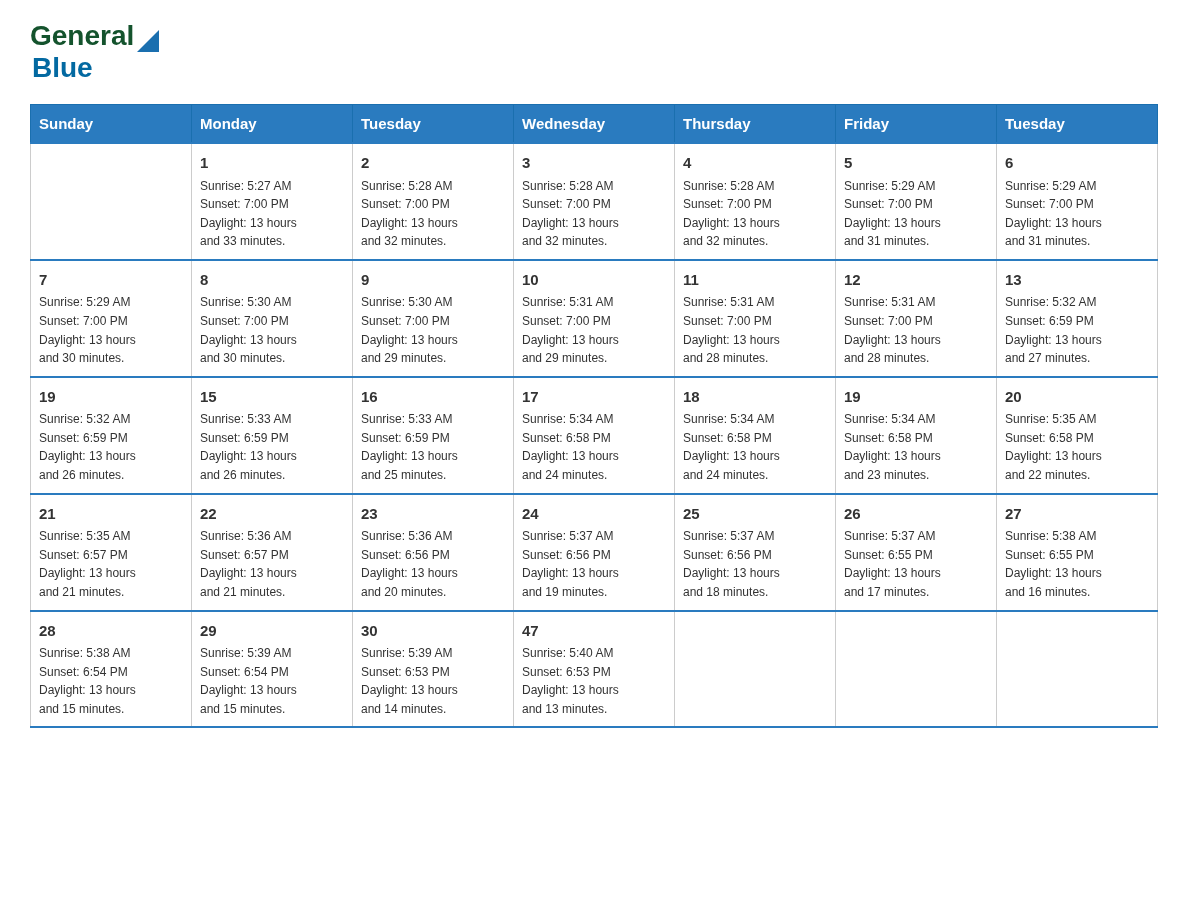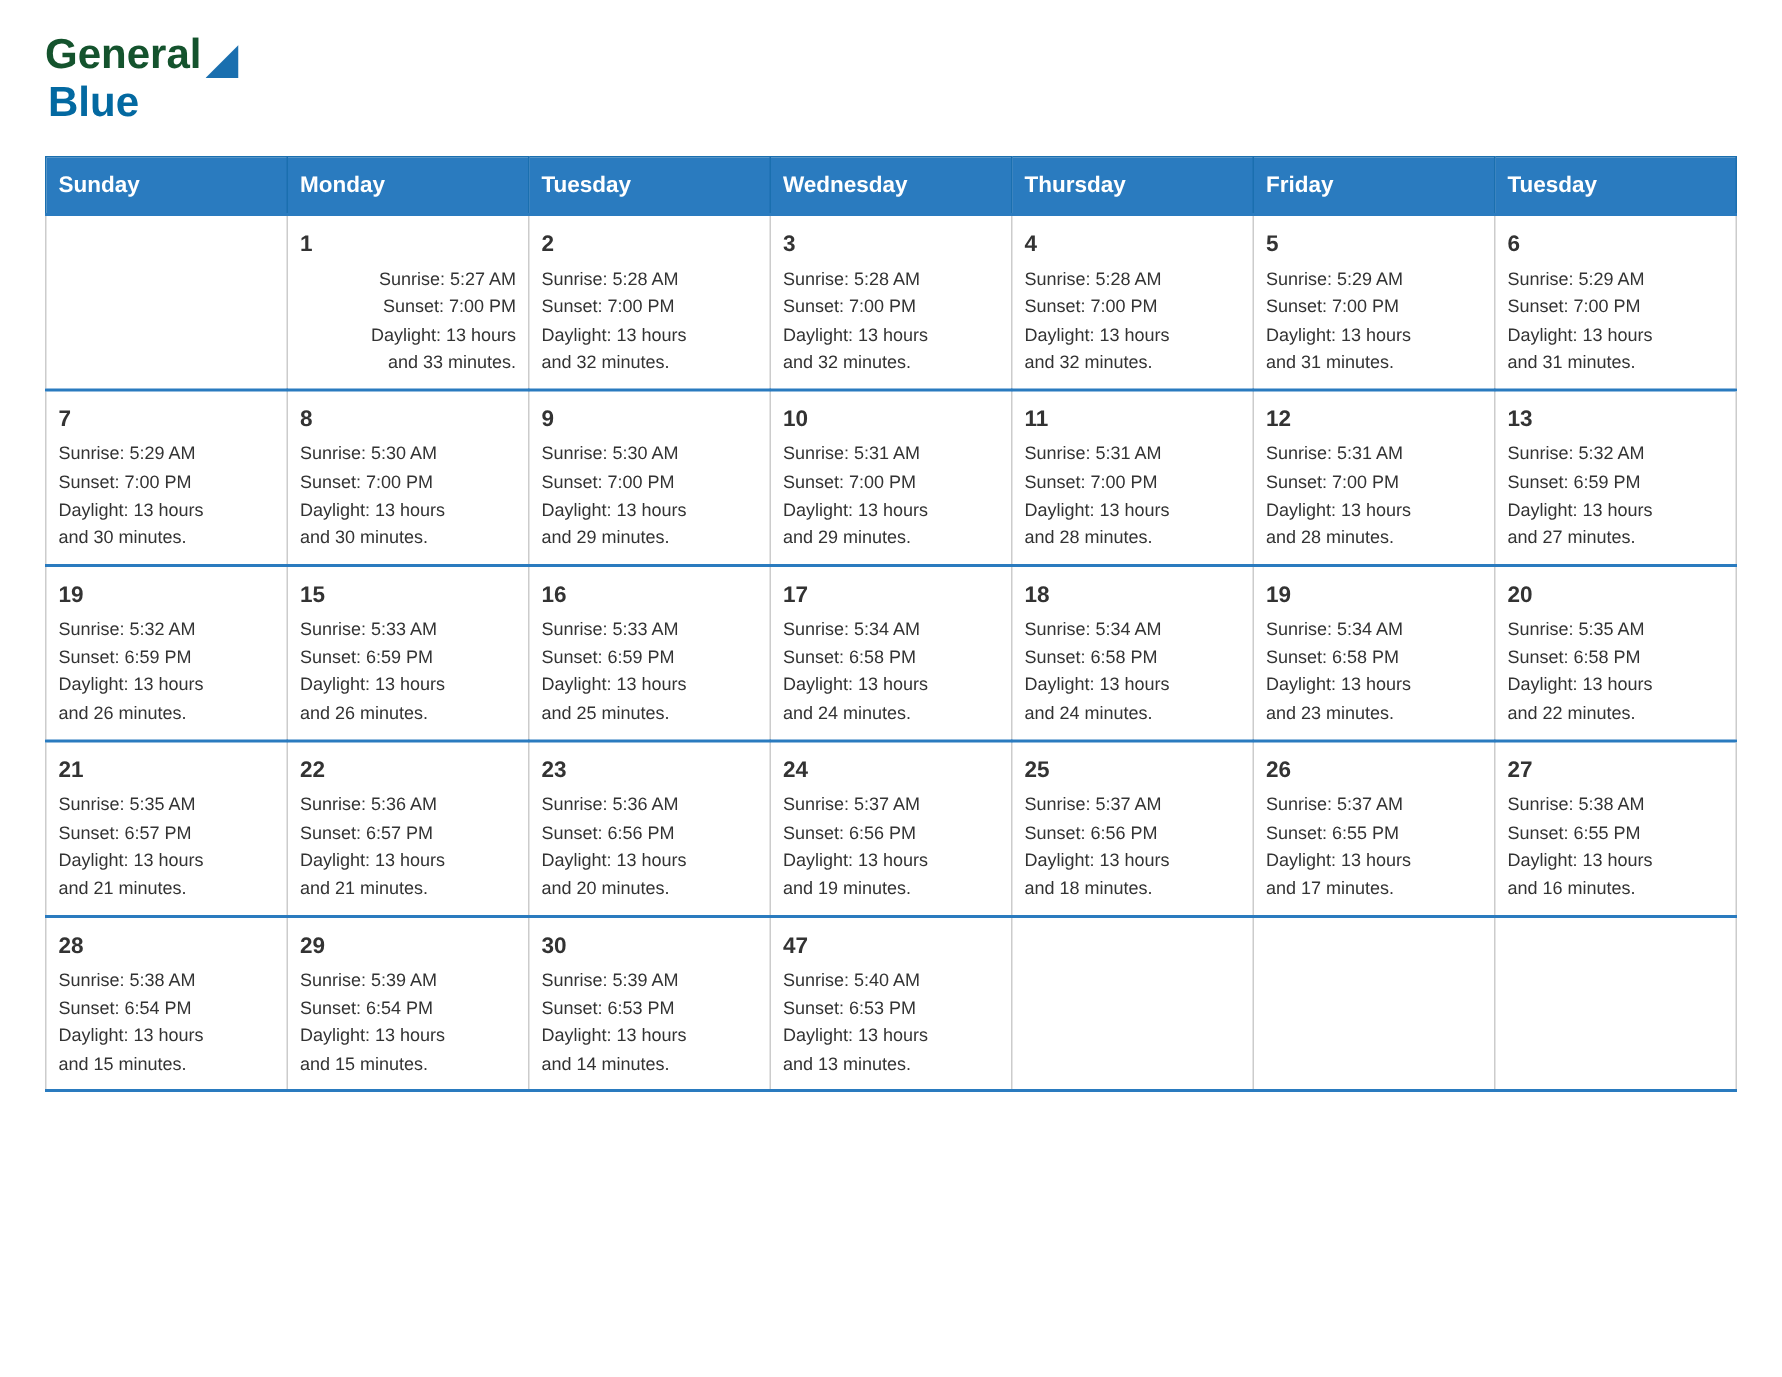--- a/index.html
+++ b/index.html
@@ -107,21 +107,21 @@
       <th>Thursday</th>
       <th>Friday</th>
       <th>Tuesday</th>
     </tr>
   </thead>
   <tbody id="calendar-body">
   <tr>
         <td class="empty-cell"></td>
         <td>
           <span class="day-number">1</span>
-          <div class="day-info" style="white-space: pre-line; text-align: right;">Sunrise: 5:27 AM
+          <div class="day-info" style="white-space: pre-line;">Sunrise: 5:27 AM
 Sunset: 7:00 PM
 Daylight: 13 hours
 and 33 minutes.</div>
         </td>
         <td>
           <span class="day-number">2</span>
           <div class="day-info" style="white-space: pre-line;">Sunrise: 5:28 AM
 Sunset: 7:00 PM
 Daylight: 13 hours
 and 32 minutes.</div>

